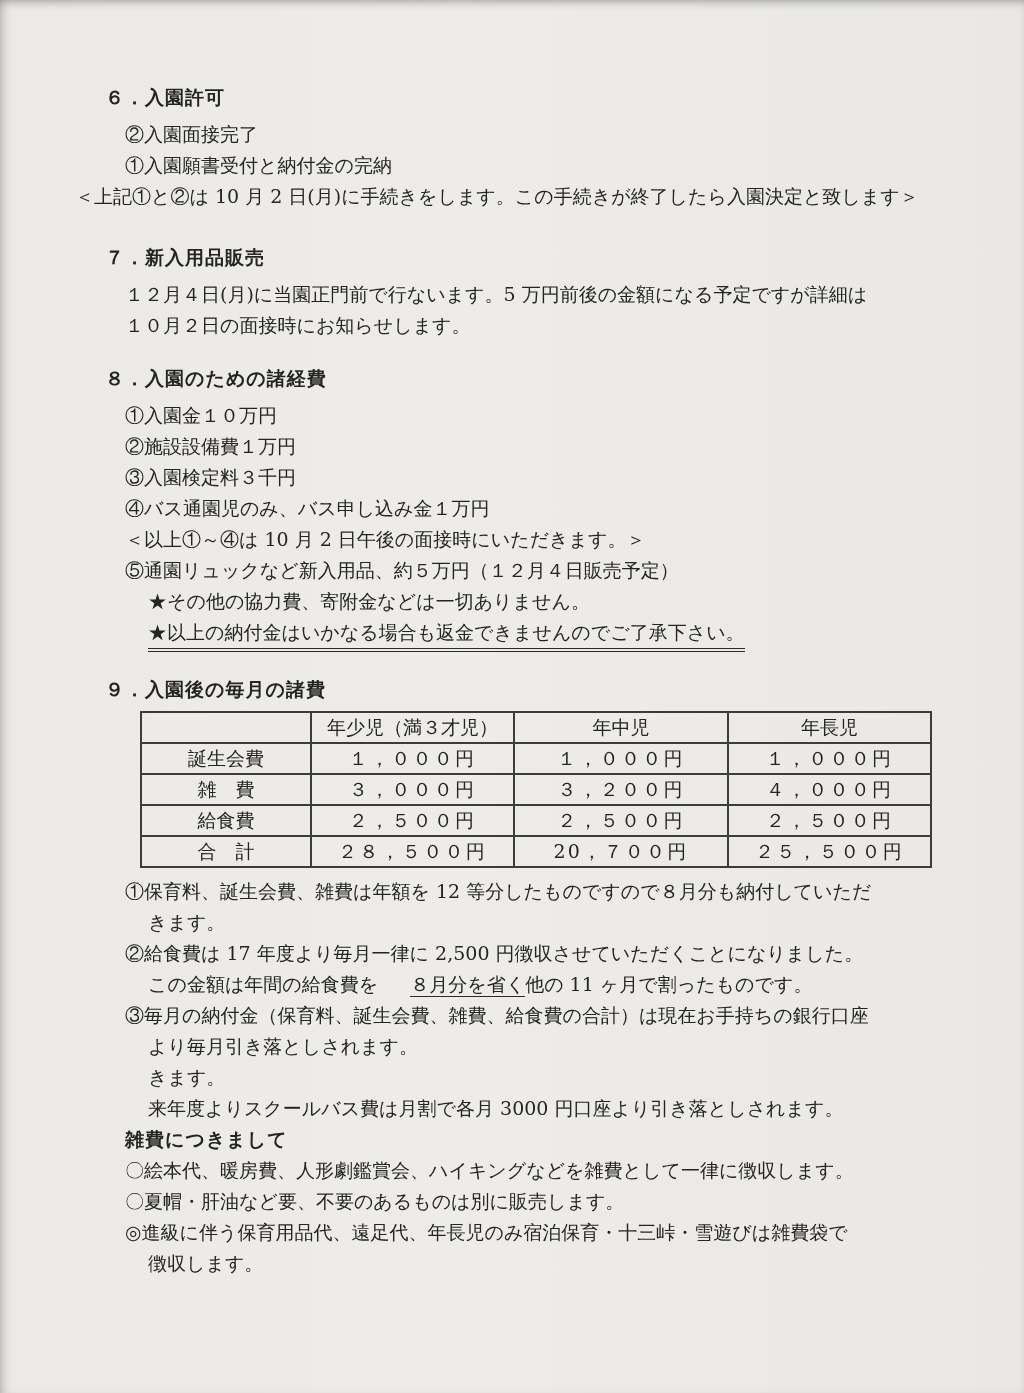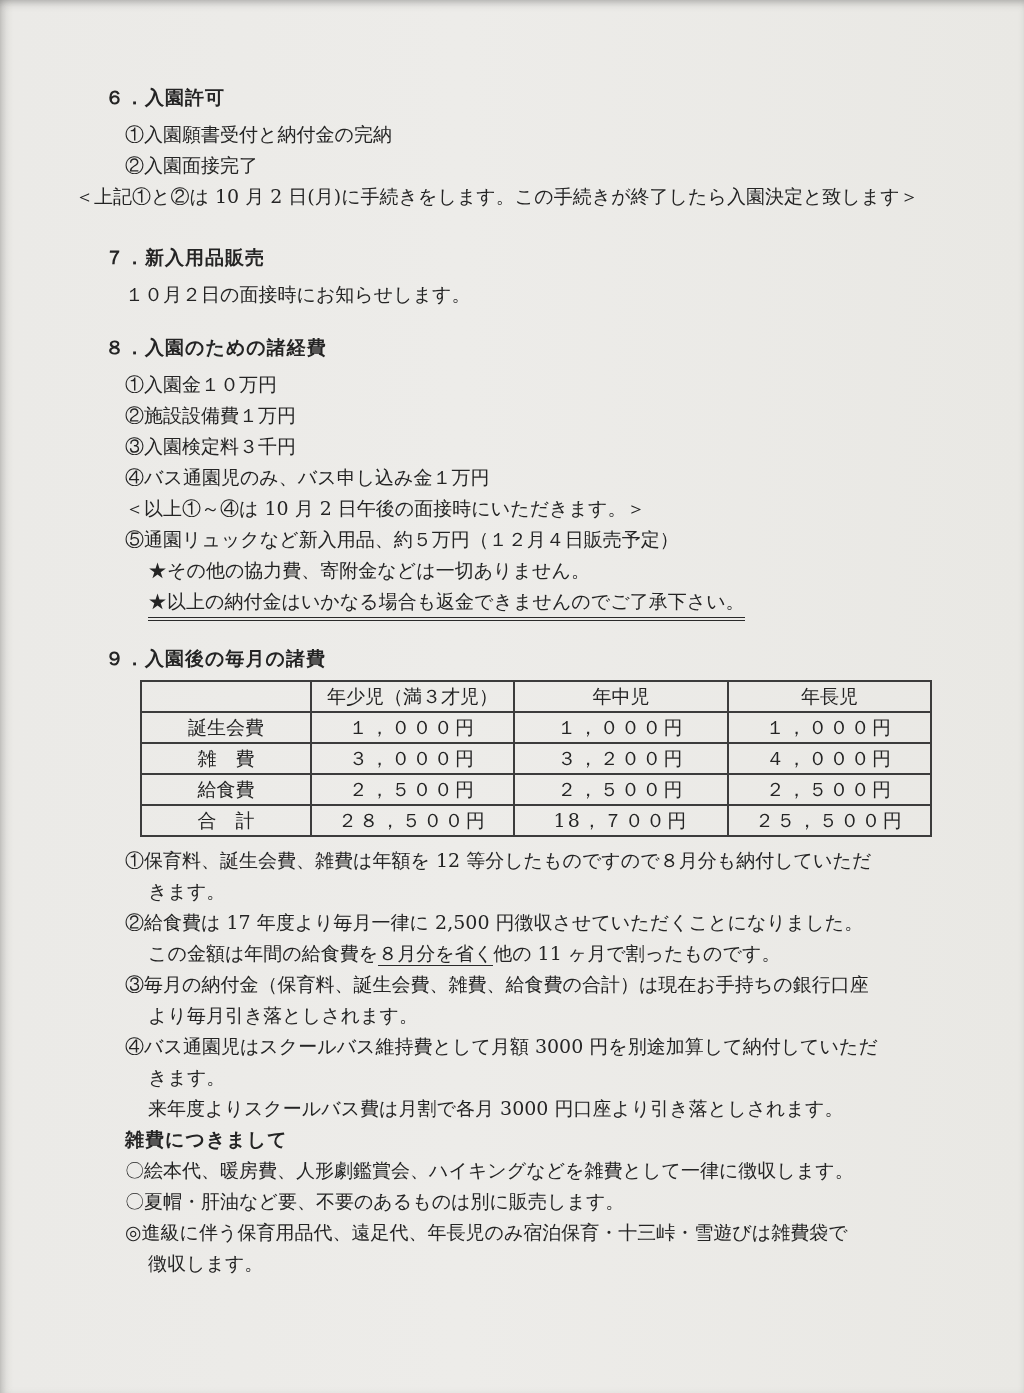--- a/index.html
+++ b/index.html
@@ -23,21 +23,21 @@
     margin:0;
   }
   .line { line-height:31px; white-space:nowrap; }
   .indent1 { margin-left:20px; }   
   .indent2 { margin-left:43px; }   
   .outdent { margin-left:-30px; }  
   .gap-s { height:6px; }
   .gap-m { height:22px; }
   .gap-l { height:30px; }
 
-  .u-solid { border-bottom:1.5px solid #2a2a2a; padding-bottom:1px; }
+  .u-solid { border-bottom:1.5px solid #2a2a2a; padding-bottom:1px;margin-left:32px; }
   .u-double {
     display:inline-block;
     border-bottom:4px double #2a2a2a;
     padding-bottom:4px;
     line-height:24px;
   }
 
   table.fees {
     border-collapse:collapse;
     margin:6px 0 0 35px;
@@ -62,28 +62,29 @@
   .notes { margin-top:8px; }
 </style>
 </head>
 <body>
 
 <div class="page">
   <div class="content">
 
     <div class="heading line">６．入園許可</div>
     <div class="gap-s"></div>
+    <div class="line indent1">②入園面接完了</div>
     <div class="line indent1">①入園願書受付と納付金の完納</div>
-    <div class="line indent1">②入園面接完了</div>
     <div class="line outdent">＜上記①と②は 10 月 2 日(月)に手続きをします。この手続きが終了したら入園決定と致します＞</div>
 
     <div class="gap-l"></div>
 
     <div class="heading line">７．新入用品販売</div>
     <div class="gap-s"></div>
+    <div class="line indent1">１２月４日(月)に当園正門前で行ないます。5 万円前後の金額になる予定ですが詳細は</div>
     <div class="line indent1">１０月２日の面接時にお知らせします。</div>
 
     <div class="gap-m"></div>
 
     <div class="heading line">８．入園のための諸経費</div>
     <div class="gap-s"></div>
     <div class="line indent1">①入園金１０万円</div>
     <div class="line indent1">②施設設備費１万円</div>
     <div class="line indent1">③入園検定料３千円</div>
     <div class="line indent1">④バス通園児のみ、バス申し込み金１万円</div>
@@ -124,34 +125,33 @@
       </tr>
       <tr>
         <td>給食費</td>
         <td class="num">２，５００円</td>
         <td class="num">２，５００円</td>
         <td class="num">２，５００円</td>
       </tr>
       <tr>
         <td>合　計</td>
         <td class="num">２８，５００円</td>
-        <td class="num">18，７００円</td>
+        <td class="num">20，７００円</td>
         <td class="num">２５，５００円</td>
       </tr>
     </tbody>
       </table>
 
     <div class="notes">
       <div class="line indent1">①保育料、誕生会費、雑費は年額を 12 等分したものですので８月分も納付していただ</div>
       <div class="line indent2">きます。</div>
       <div class="line indent1">②給食費は 17 年度より毎月一律に 2,500 円徴収させていただくことになりました。</div>
       <div class="line indent2"><span>この金額は年間の給食費を</span><span class="u-solid">８月分を省く</span><span>他の 11 ヶ月で割ったものです。</span></div>
       <div class="line indent1">③毎月の納付金（保育料、誕生会費、雑費、給食費の合計）は現在お手持ちの銀行口座</div>
       <div class="line indent2">より毎月引き落としされます。</div>
-      <div class="line indent1">④バス通園児はスクールバス維持費として月額 3000 円を別途加算して納付していただ</div>
       <div class="line indent2">きます。</div>
       <div class="line indent2">来年度よりスクールバス費は月割で各月 3000 円口座より引き落としされます。</div>
     </div>
 
     <div class="heading line indent1">雑費につきまして</div>
     <div class="line indent1">〇絵本代、暖房費、人形劇鑑賞会、ハイキングなどを雑費として一律に徴収します。</div>
     <div class="line indent1">〇夏帽・肝油など要、不要のあるものは別に販売します。</div>
     <div class="line indent1">◎進級に伴う保育用品代、遠足代、年長児のみ宿泊保育・十三峠・雪遊びは雑費袋で</div>
     <div class="line indent2">徴収します。</div>
 

